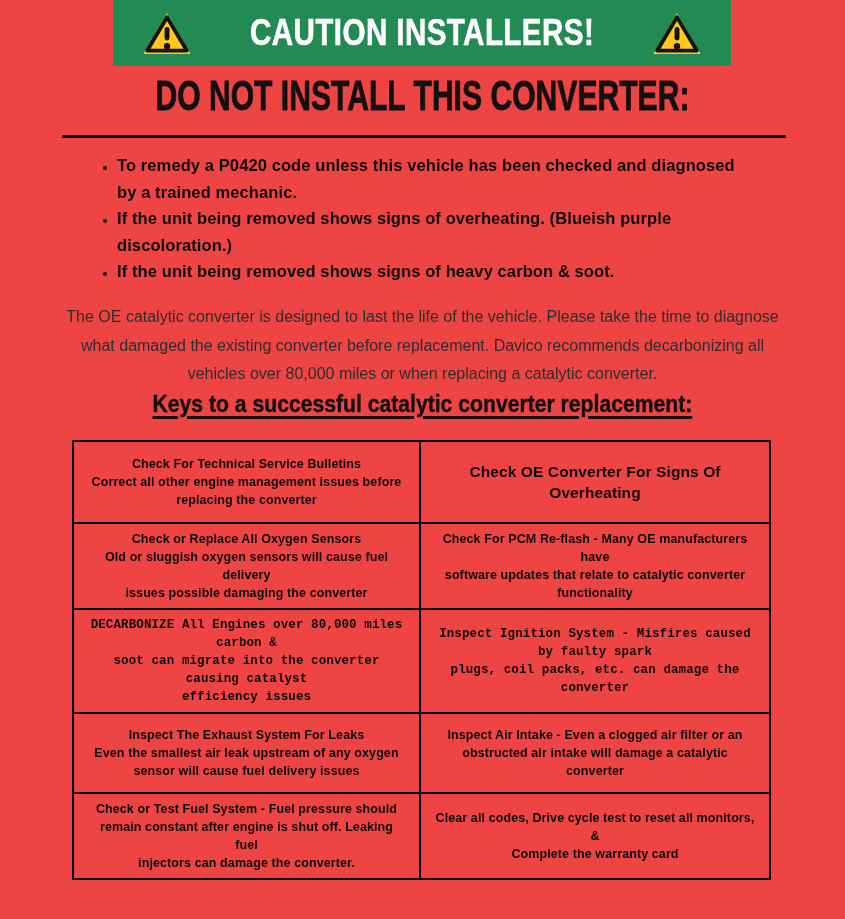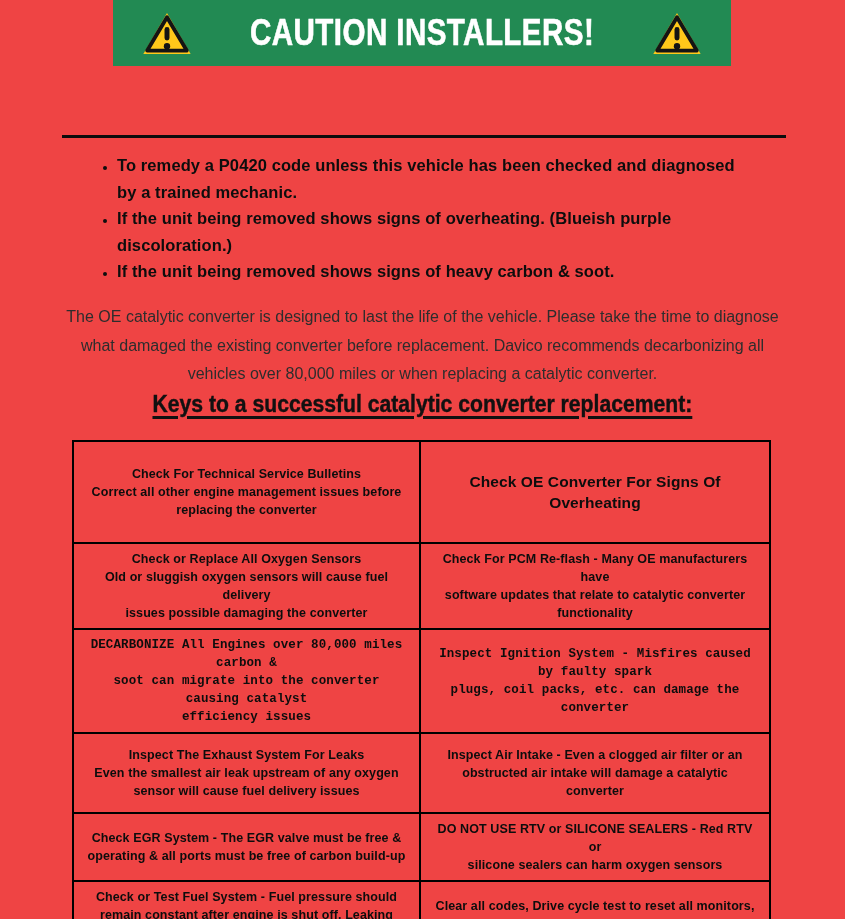--- a/index.html
+++ b/index.html
@@ -72,21 +72,21 @@
   .tips td {
     border: 2.5px solid #000000;
     width: 347px;
     text-align: center; vertical-align: middle;
     font-weight: 700; font-size: 12.5px; line-height: 18px;
     padding: 6px 13px; color: #0d0d0d;
     white-space: pre-line; letter-spacing: 0.1px;
   }
   .tips col.c-left  { width: 344px; }
   .tips col.c-right { width: 350px; }
-  .tips tr:nth-child(1) { height: 102px; }
+  .tips tr:nth-child(1) { height: 82px; }
   .tips tr:nth-child(2) { height: 80px; margin-left: 30px; }
   .tips tr:nth-child(3) { height: 77px; font-family: Liberation Mono, monospace; }
   .tips tr:nth-child(4) { height: 80px; }
   .tips tr:nth-child(5) { height: 68px; }
   .tips tr:nth-child(6) { height: 78px; }
   .tips tr:nth-child(1) td:nth-child(2) { font-size: 15.5px; line-height: 21px; }
 </style>
 </head>
 <body>
 
@@ -105,20 +105,23 @@
     <span class="warn-icon">
       <svg viewBox="0 0 64 58" aria-hidden="true">
         <path d="M32 2.5 L62.5 55.5 H1.5 Z" fill="#ffc81a"></path>
         <path d="M32 8 L57.5 51 H6.5 Z" fill="#ffc81a" stroke="#141414" stroke-width="5" stroke-linejoin="round"></path>
         <rect x="28.8" y="20.5" width="6.4" height="17.5" rx="3.2" fill="#141414"></rect>
         <circle cx="32" cy="45.5" r="4.1" fill="#141414"></circle>
       </svg>
     </span>
   </div>
 
+  <div class="headline">
+    <span>DO NOT INSTALL THIS CONVERTER:</span>
+  </div>
 
   <div class="divider"></div>
 
   <div class="bullets">
     <ul>
       <li>To remedy a P0420 code unless this vehicle has been checked and diagnosed by a trained mechanic.</li>
       <li>If the unit being removed shows signs of overheating. (Blueish purple discoloration.)</li>
       <li>If the unit being removed shows signs of heavy carbon &amp; soot.</li>
     </ul>
   </div>
@@ -159,26 +162,20 @@
 plugs, coil packs, etc. can damage the converter</td>
       </tr>
       <tr>
         <td>Inspect The Exhaust System For Leaks
 Even the smallest air leak upstream of any oxygen
 sensor will cause fuel delivery issues</td>
         <td>Inspect Air Intake - Even a clogged air filter or an
 obstructed air intake will damage a catalytic converter</td>
       </tr>
       <tr>
-        <td>Check EGR System - The EGR valve must be free &amp;
-operating &amp; all ports must be free of carbon build-up</td>
-        <td>DO NOT USE RTV or SILICONE SEALERS - Red RTV or
-silicone sealers can harm oxygen sensors</td>
-      </tr>
-      <tr>
         <td>Check or Test Fuel System - Fuel pressure should
 remain constant after engine is shut off.  Leaking fuel
 injectors can damage the converter.</td>
         <td>Clear all codes,  Drive cycle test to reset all monitors, &amp;
 Complete the warranty card</td>
       </tr>
     </tbody>
   </table>
 
 </div>

